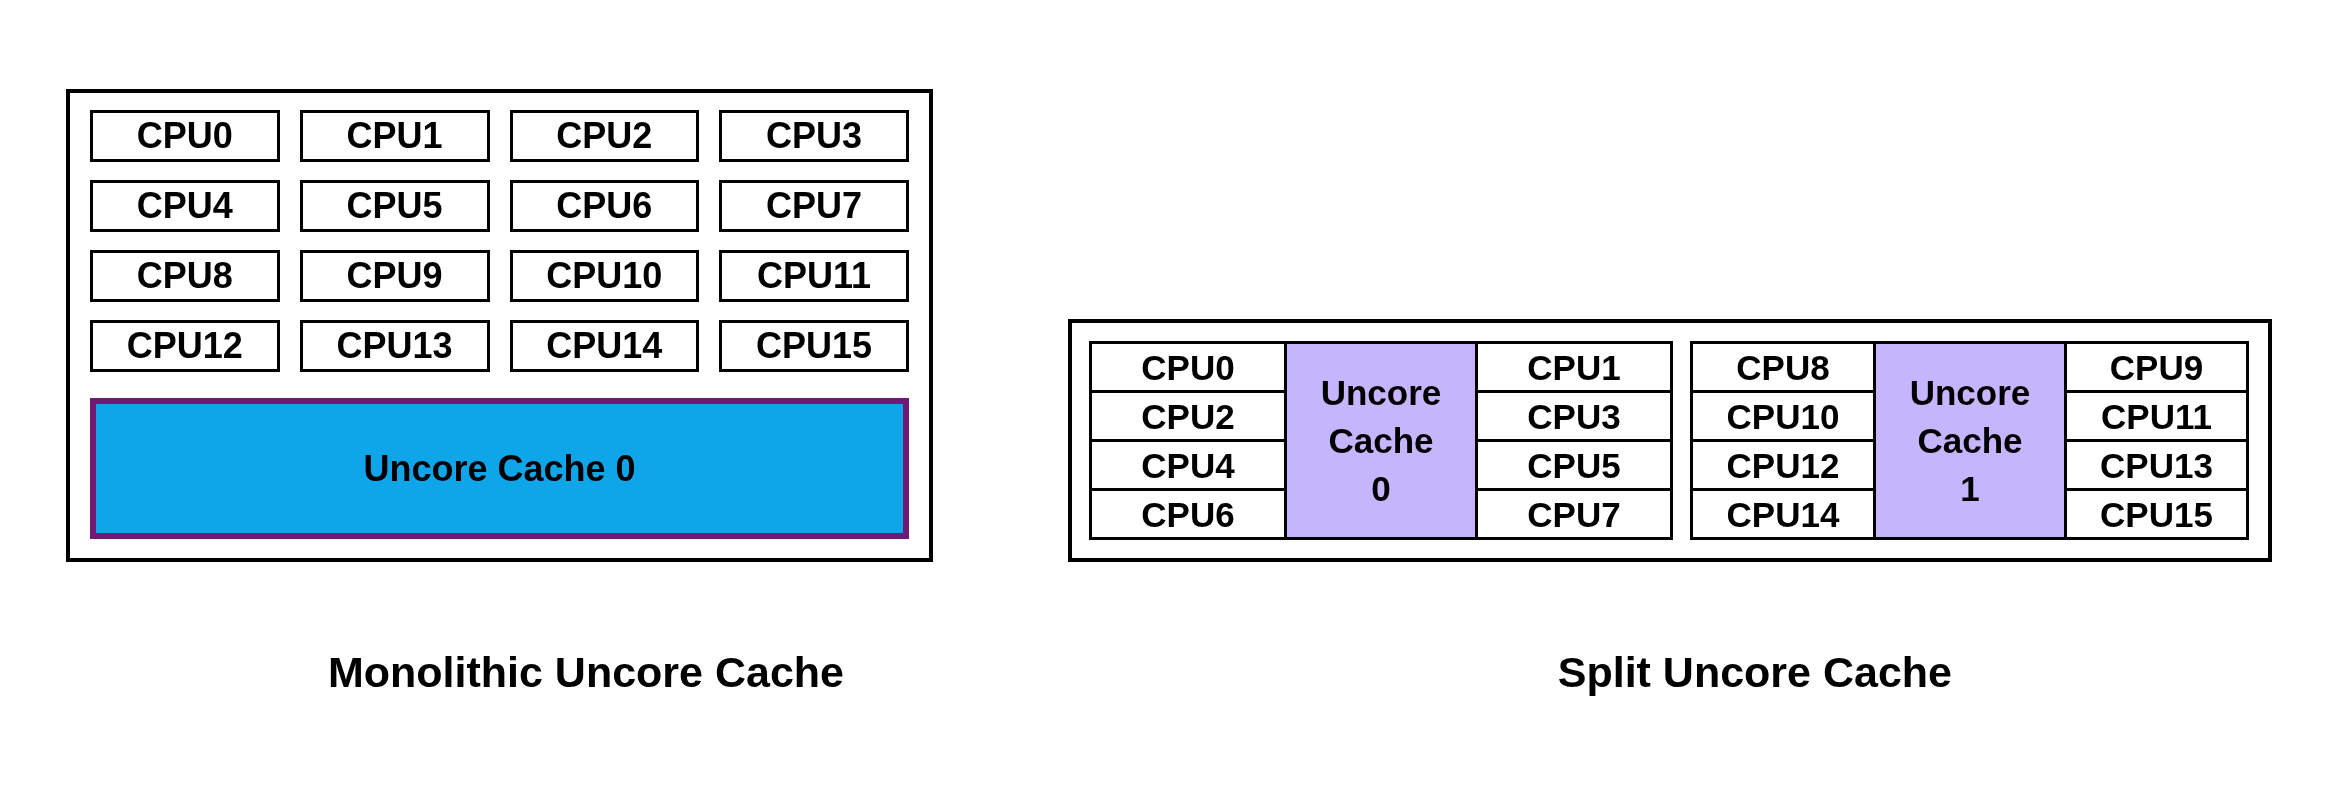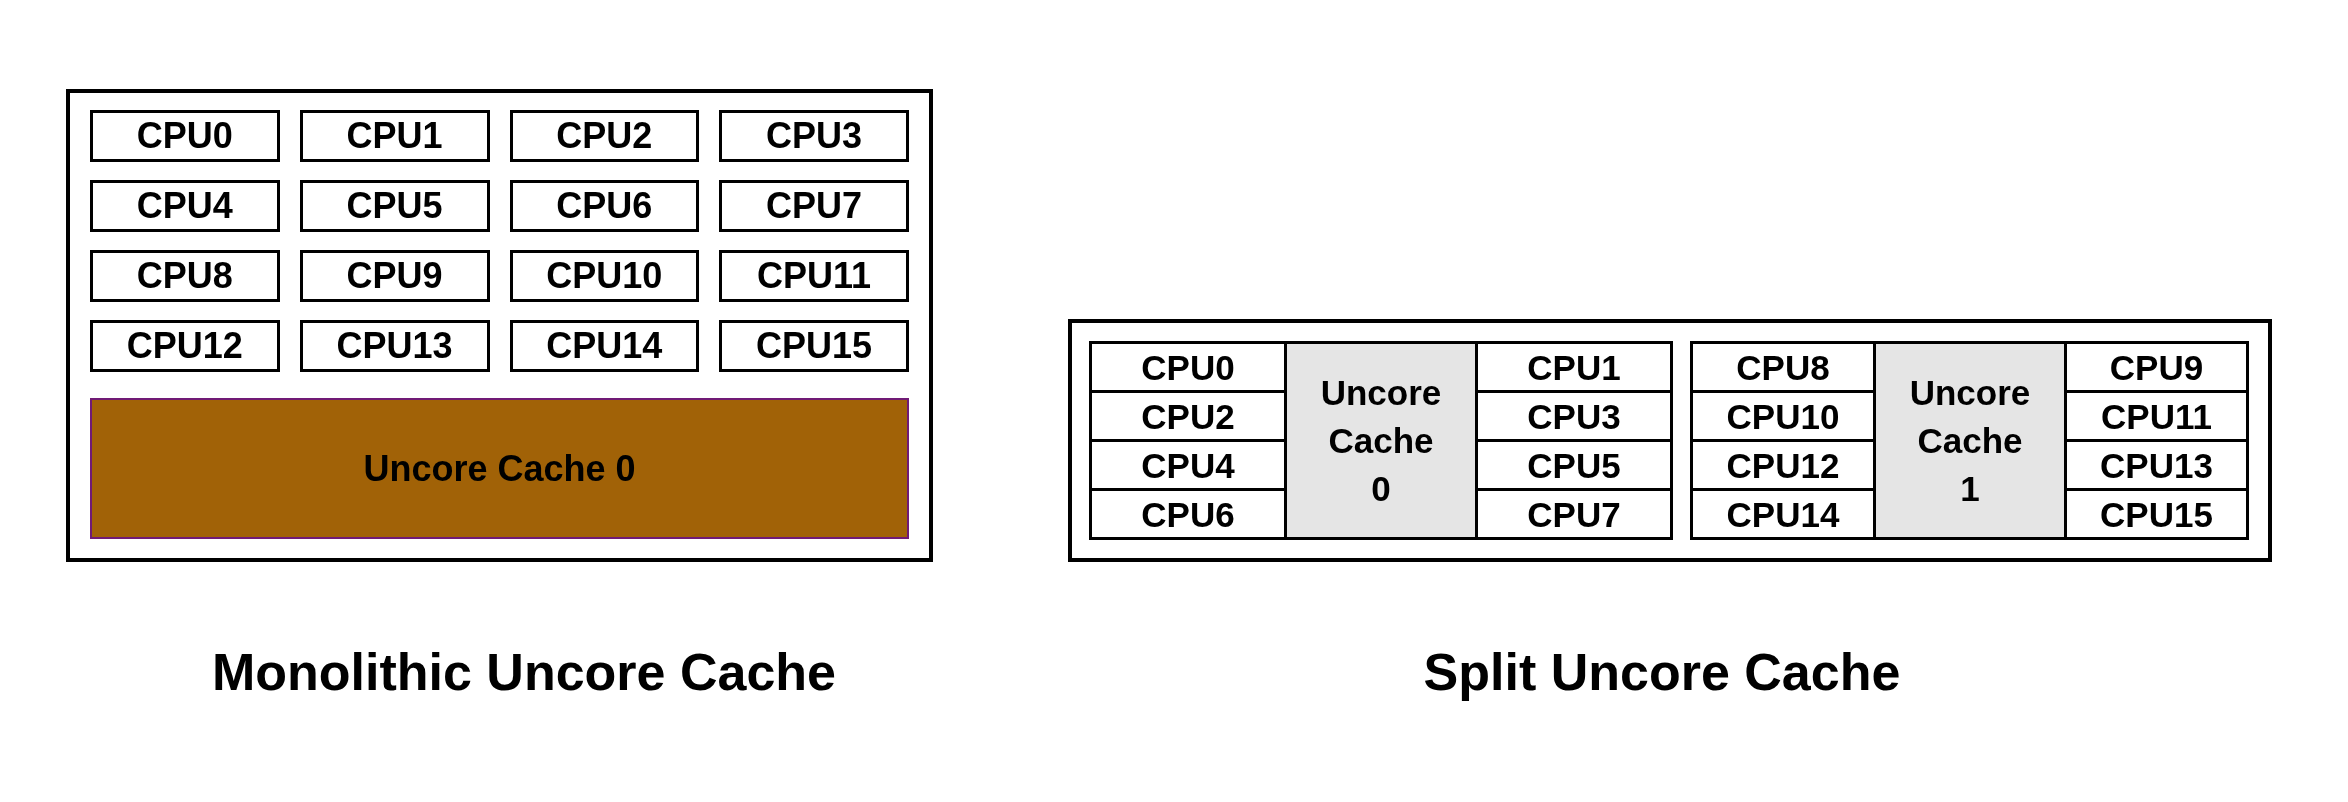--- a/index.html
+++ b/index.html
@@ -37,23 +37,23 @@
     display: flex;
     align-items: center;
     justify-content: center;
     font-weight: bold;
     font-size: 36px;
     line-height: 1;
   }
   .mono-cache {
     margin: 26px 20px 0 20px;
     height: 141px;
-    border: 2px solid #701a75;
+    border: 6px solid #701a75;
     box-sizing: border-box;
-    background: #a16207;
+    background: #0ea5e9;
     display: flex;
     align-items: center;
     justify-content: center;
     font-weight: bold;
     font-size: 36px;
   }
 
   
   .split-box {
     position: absolute;
@@ -84,38 +84,38 @@
     font-weight: bold;
     font-size: 35px;
     line-height: 1;
   }
   .c1 { grid-column: 1; }
   .c3 { grid-column: 3; }
   .r1 { grid-row: 1; } .r2 { grid-row: 2; } .r3 { grid-row: 3; } .r4 { grid-row: 4; }
   .split-cache {
     grid-column: 2;
     grid-row: 1 / span 4;
-    background: #e5e5e5;
+    background: #c4b5fd;
     display: flex;
     flex-direction: column;
     align-items: center;
     justify-content: center;
     font-weight: bold;
     font-size: 35px;
     line-height: 48px;
   }
 
   
   .caption {
     position: absolute;
     top: 648px;
     font-weight: bold;
-    font-size: 52px;
+    font-size: 43px;
     line-height: 48px;
-    text-align: center;
+    text-align: right;
     white-space: nowrap;
   }
   .caption.mono { left: 204px; width: 640px; }
   .caption.split { left: 1372px; width: 580px; }
 </style>
 </head>
 <body>
 
 <div class="mono-box">
   <div class="mono-row first">

